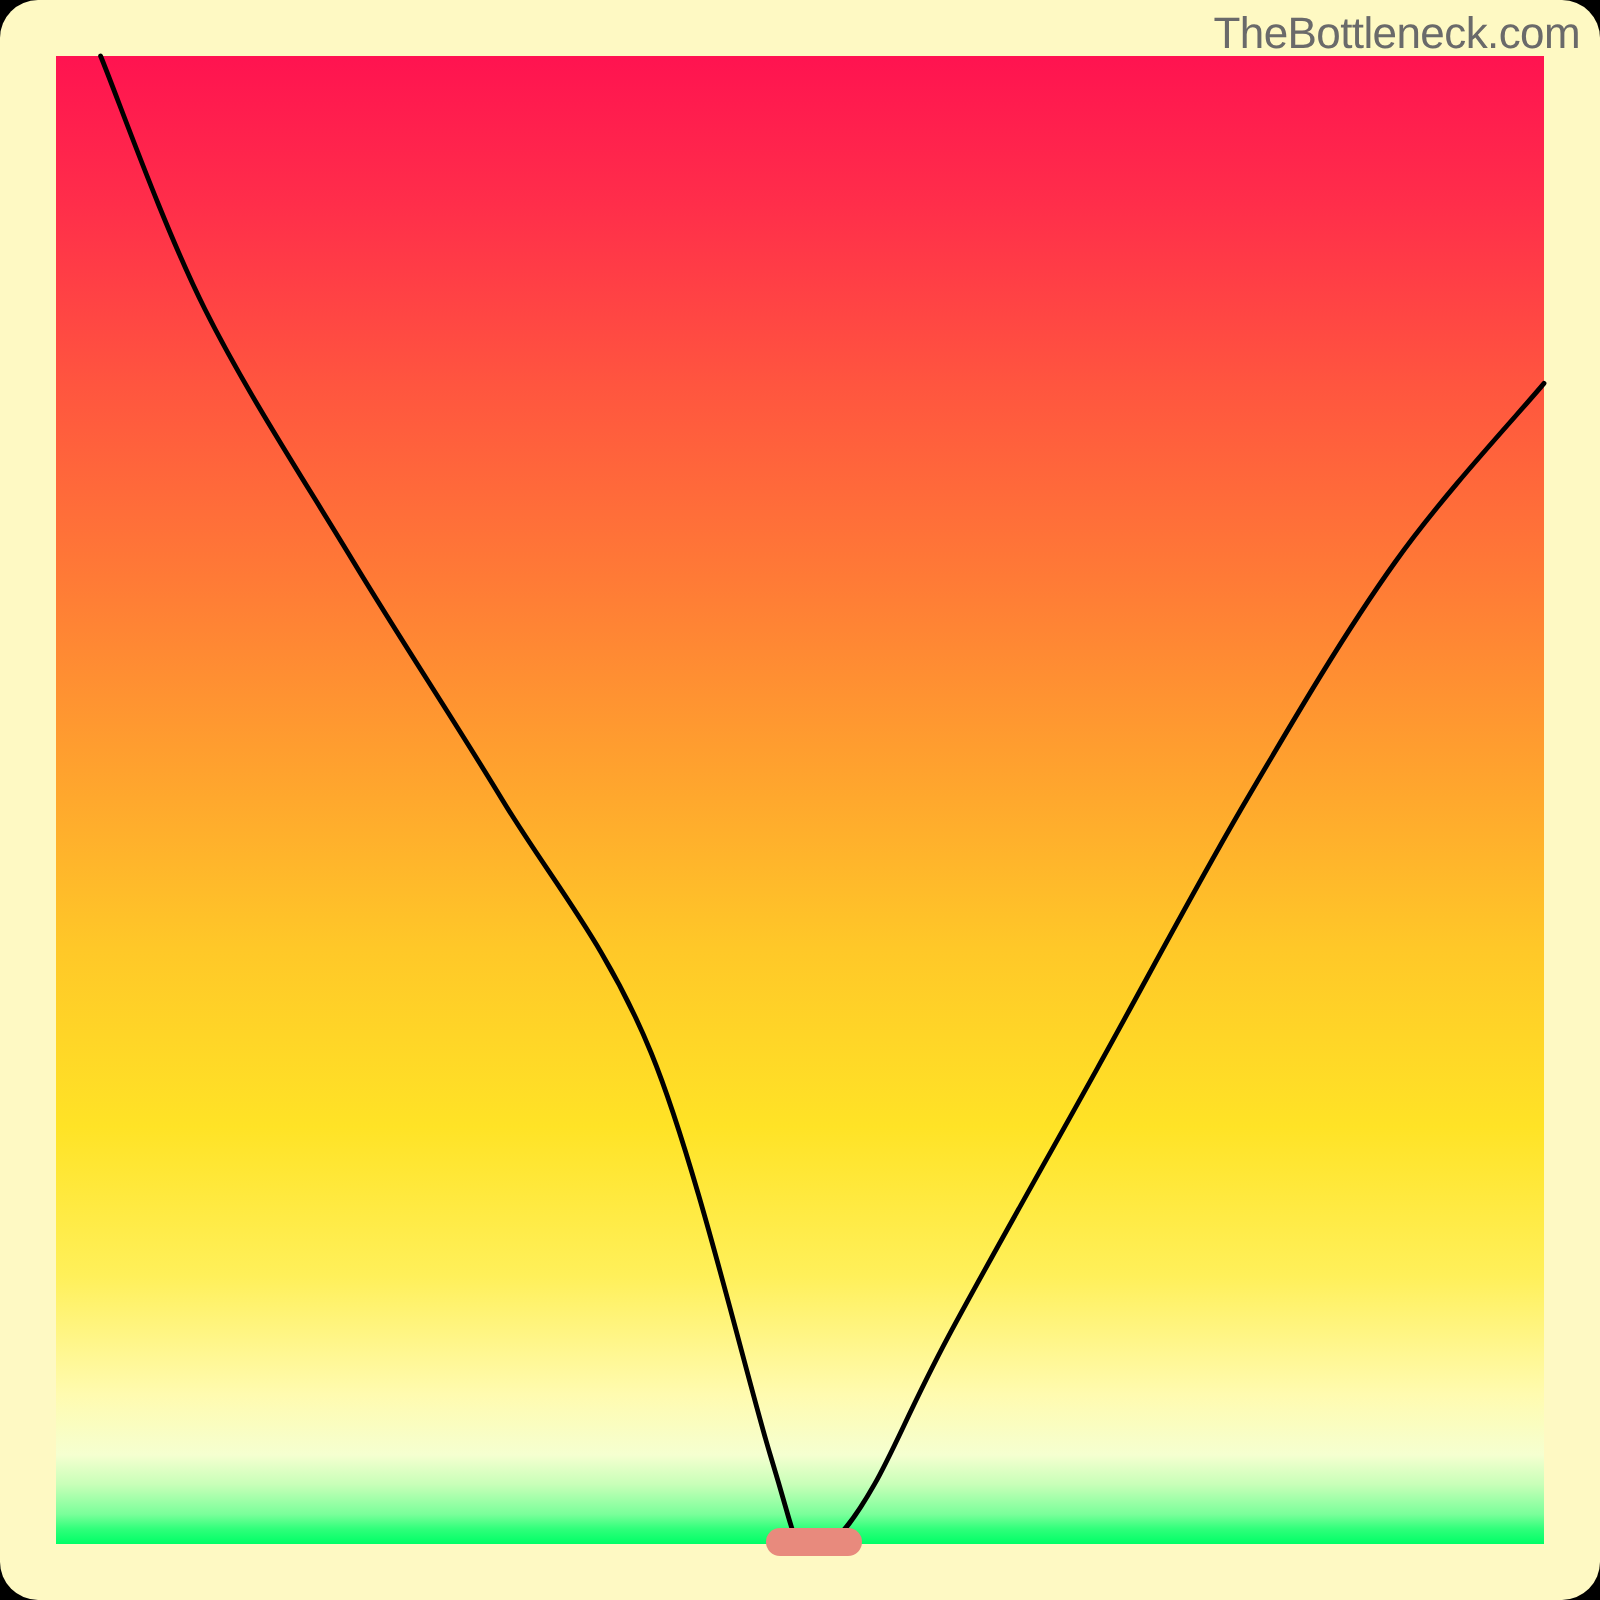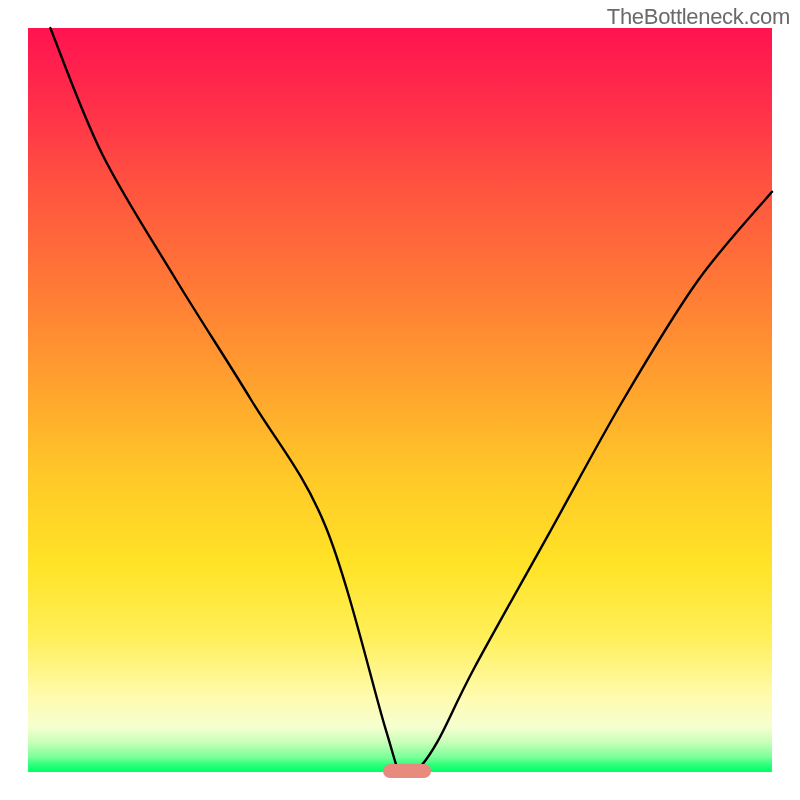--- a/index.html
+++ b/index.html
@@ -8,21 +8,22 @@
     width: 800px;
     height: 800px;
     overflow: hidden;
     background: #000;
     font-family: Arial, Helvetica, sans-serif;
   }
   .frame {
     position: relative;
     width: 800px;
     height: 800px;
-    background: #ffffff;
+    background: #fef9c3;
+    border-radius: 19px;
   }
   .watermark {
     position: absolute;
     top: 4px;
     right: 10px;
     color: #6a6a6a;
     font-size: 22px;
     font-weight: 500;
     letter-spacing: -0.3px;
     z-index: 10;

